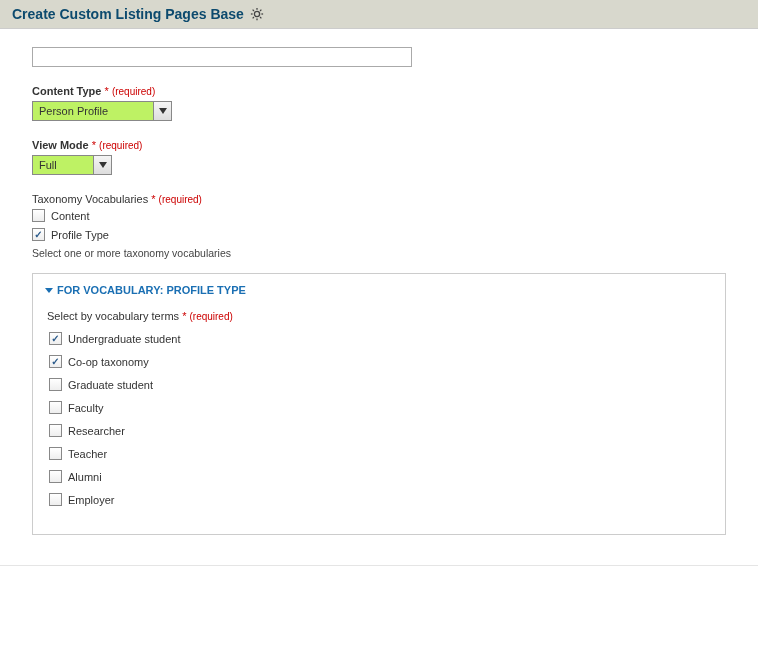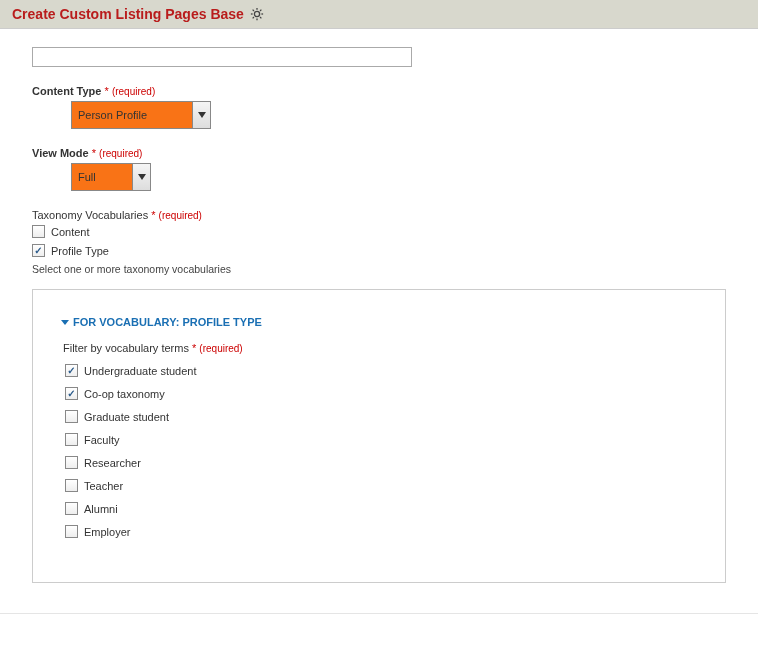--- a/index.html
+++ b/index.html
@@ -14,21 +14,21 @@
       background: #d8d8cd;
       padding: 6px 12px;
       border-bottom: 1px solid #ccc;
       display: flex;
       align-items: center;
       gap: 6px;
     }
     .header-title {
       font-size: 14px;
       font-weight: bold;
-      color: #b91c1c;
+      color: #0c4a6e;
     }
     .header-icon {
       display: inline-flex;
       width: 14px;
       height: 14px;
       align-items: center;
       justify-content: center;
       color: #444;
     }
     .form-body {
@@ -57,23 +57,22 @@
       width: 380px;
       height: 20px;
       border: 1px solid #aaa;
       padding: 2px 4px;
       font-size: 11px;
     }
     .select-wrap {
       display: inline-flex;
       align-items: stretch;
       border: 1px solid #888;
-      height: 28px;
-      background: #f97316;
-      margin-left: 39px;
+      height: 20px;
+      background: #bef264;
     }
     .select-value {
       padding: 2px 6px;
       font-size: 11px;
       display: flex;
       align-items: center;
       min-width: 120px;
     }
     .select-value.narrow { min-width: 60px; text-align: center; }
     .select-btn {
@@ -113,21 +112,21 @@
       color: #333;
     }
     .helper-text {
       font-size: 10.5px;
       color: #444;
       margin-top: 2px;
     }
     .fieldset {
       border: 1px solid #ccc;
       margin-top: 14px;
-      padding: 16px;
+      padding: 0;
     }
     .fieldset-header {
       padding: 10px 12px 8px 12px;
       display: flex;
       align-items: center;
       gap: 4px;
     }
     .fieldset-toggle {
       width: 0; height: 0;
       border-left: 4px solid transparent;
@@ -239,21 +238,21 @@
     <div class="helper-text">Select one or more taxonomy vocabularies</div>
   </div>
 
   <div class="fieldset">
     <div class="fieldset-header">
       <span class="fieldset-toggle"></span>
       <span class="fieldset-title">FOR VOCABULARY: PROFILE TYPE</span>
     </div>
     <div class="fieldset-body">
       <div class="terms-label">
-        <span>Filter by vocabulary terms</span>
+        <span>Select by vocabulary terms</span>
         <span class="req-mark">*</span>
         <span class="req-text">(required)</span>
       </div>
       <div id="term-list">
           <div class="term-row">
             <span class="checkbox checked"></span>
             <span class="check-label">Undergraduate student</span>
           </div>
           <div class="term-row">
             <span class="checkbox checked"></span>

